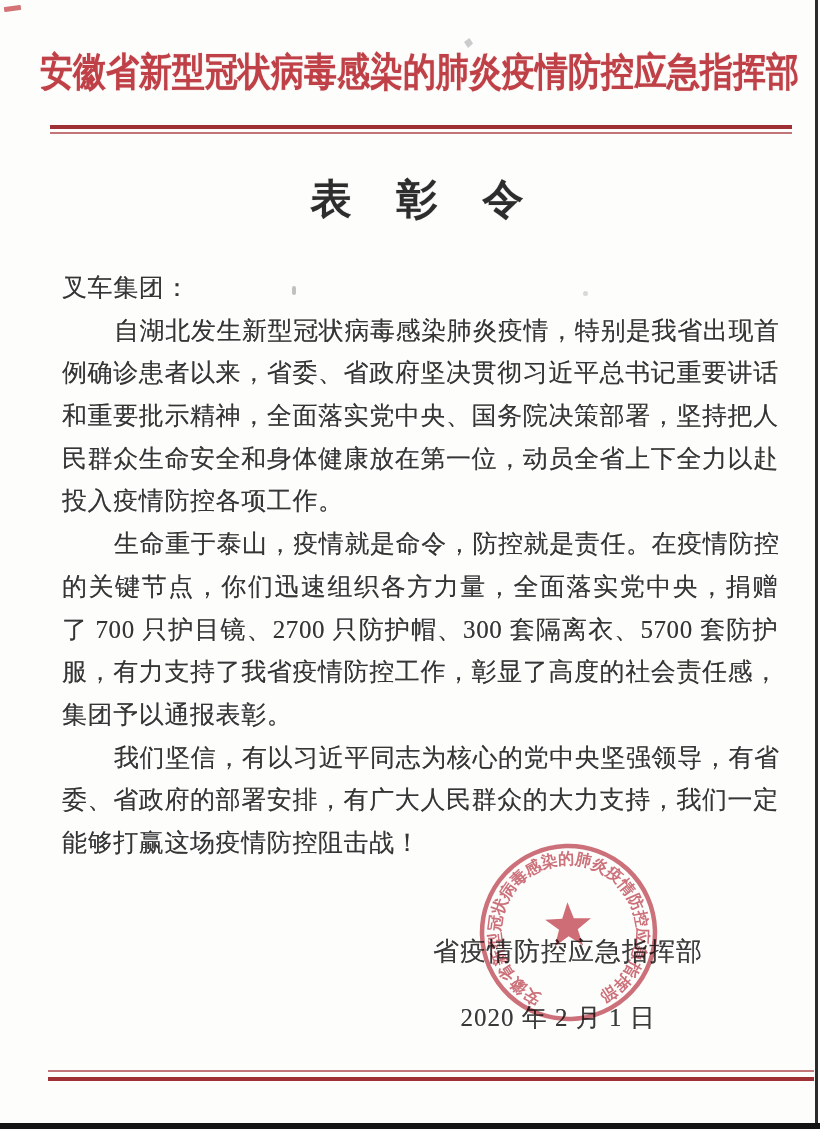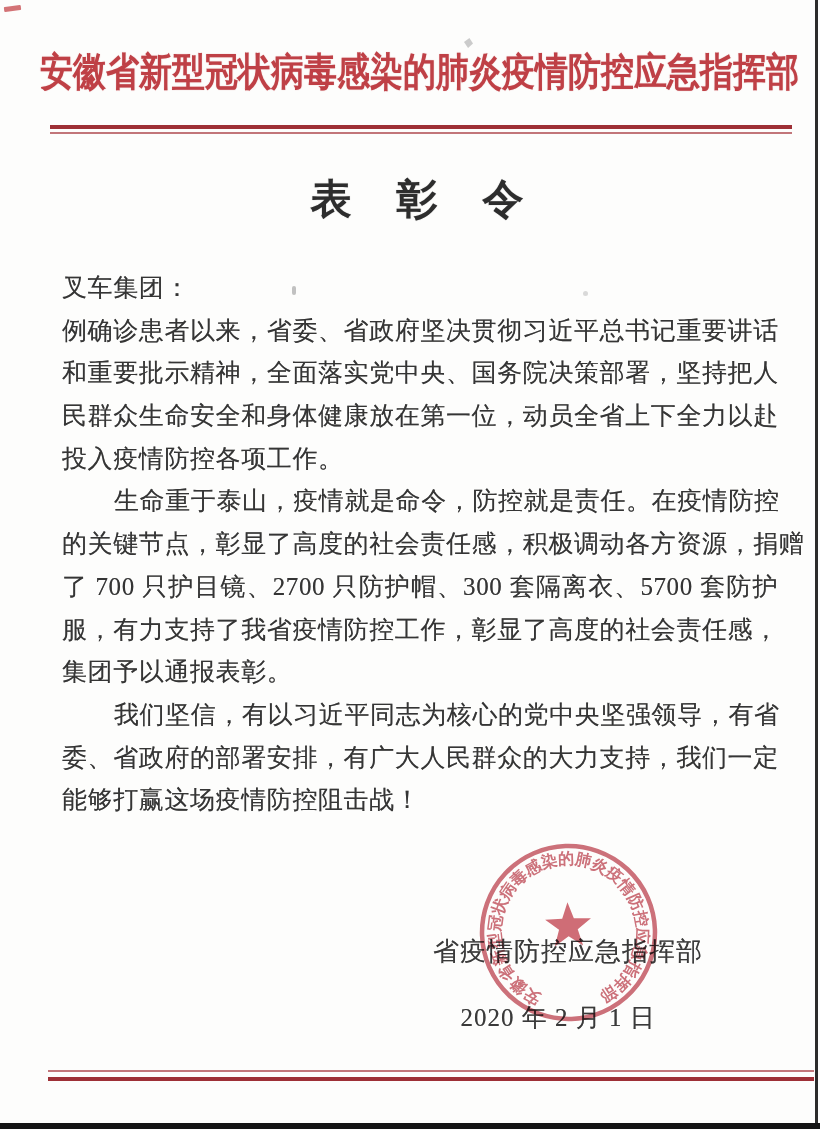--- a/index.html
+++ b/index.html
@@ -95,26 +95,27 @@
   <div class="speck3"></div>
 
   <div class="letterhead">安徽省新型冠状病毒感染的肺炎疫情防控应急指挥部</div>
   <div class="header-rule-a"></div>
   <div class="header-rule-b"></div>
 
   <div class="doc-title">表　彰　令</div>
 
   <div class="body-block">
     <div class="bline short">叉车集团：</div>
+    <div class="bline ind">自湖北发生新型冠状病毒感染肺炎疫情，特别是我省出现首</div>
     <div class="bline">例确诊患者以来，省委、省政府坚决贯彻习近平总书记重要讲话</div>
     <div class="bline">和重要批示精神，全面落实党中央、国务院决策部署，坚持把人</div>
     <div class="bline">民群众生命安全和身体健康放在第一位，动员全省上下全力以赴</div>
     <div class="bline short">投入疫情防控各项工作。</div>
     <div class="bline ind">生命重于泰山，疫情就是命令，防控就是责任。在疫情防控</div>
-    <div class="bline">的关键节点，彰显了高度的社会责任感，积极调动各方资源，捐赠</div>
+    <div class="bline">的关键节点，你们迅速组织各方力量，全面落实党中央，捐赠</div>
     <div class="bline">了 700 只护目镜、2700 只防护帽、300 套隔离衣、5700 套防护</div>
     <div class="bline">服，有力支持了我省疫情防控工作，彰显了高度的社会责任感，</div>
     <div class="bline short">集团予以通报表彰。</div>
     <div class="bline ind">我们坚信，有以习近平同志为核心的党中央坚强领导，有省</div>
     <div class="bline">委、省政府的部署安排，有广大人民群众的大力支持，我们一定</div>
     <div class="bline short">能够打赢这场疫情防控阻击战！</div>
   </div>
 
   <div class="sig-org">省疫情防控应急指挥部</div>
   <div class="sig-date">2020 年 2 月 1 日</div>

